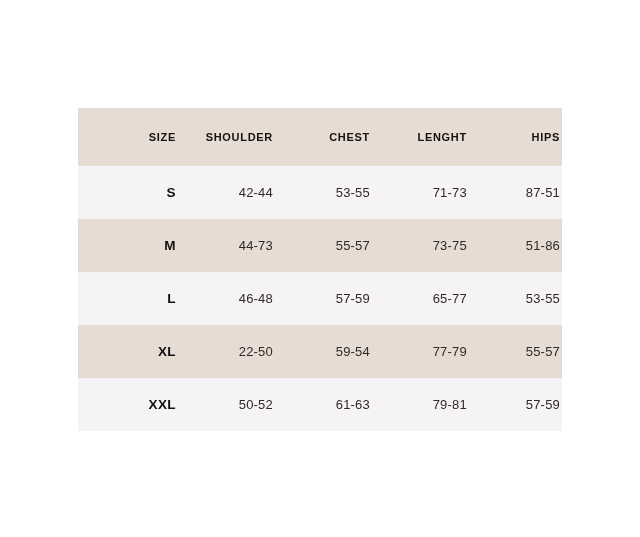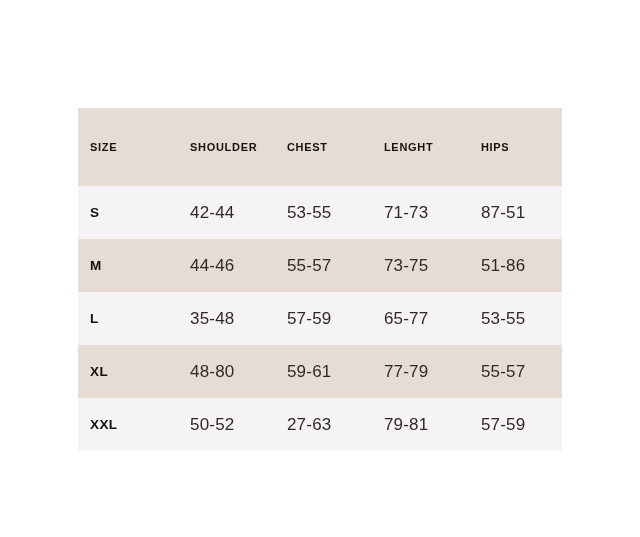--- a/index.html
+++ b/index.html
@@ -31,22 +31,22 @@
 
   table.size-chart col.col-size     { width: 20.66%; }
   table.size-chart col.col-shoulder { width: 20.04%; }
   table.size-chart col.col-chest    { width: 20.04%; }
   table.size-chart col.col-lenght   { width: 20.04%; }
   table.size-chart col.col-hips     { width: 19.22%; }
 
   table.size-chart th,
   table.size-chart td {
     border: 0;
-    padding: 12px;
-    text-align: left;
+    padding: 2px;
+    text-align: right;
     vertical-align: middle;
   }
 
   thead tr.header-row {
     background: #e7dcd4;
   }
   thead tr.header-row th {
     height: 54px;
     font-size: 11px;
     font-weight: bold;
@@ -66,21 +66,21 @@
   }
 
   td.size-label {
     font-size: 13.5px;
     font-weight: bold;
     letter-spacing: 0.4px;
     color: #121010;
   }
 
   td.measure-value {
-    font-size: 17px;
+    font-size: 13px;
     font-weight: normal;
     letter-spacing: 0.2px;
     color: #2e2a28;
   }
 </style>
 </head>
 <body>
 
 <div id="size-chart-wrapper">
   <table class="size-chart">
@@ -103,41 +103,41 @@
     <tbody>
       <tr class="data-row row-light">
         <td class="size-label">S</td>
         <td class="measure-value">42-44</td>
         <td class="measure-value">53-55</td>
         <td class="measure-value">71-73</td>
         <td class="measure-value">87-51</td>
       </tr>
       <tr class="data-row row-beige">
         <td class="size-label">M</td>
-        <td class="measure-value">44-46</td>
+        <td class="measure-value">44-73</td>
         <td class="measure-value">55-57</td>
         <td class="measure-value">73-75</td>
         <td class="measure-value">51-86</td>
       </tr>
       <tr class="data-row row-light">
         <td class="size-label">L</td>
-        <td class="measure-value">35-48</td>
+        <td class="measure-value">46-48</td>
         <td class="measure-value">57-59</td>
         <td class="measure-value">65-77</td>
         <td class="measure-value">53-55</td>
       </tr>
       <tr class="data-row row-beige">
         <td class="size-label">XL</td>
-        <td class="measure-value">48-80</td>
-        <td class="measure-value">59-61</td>
+        <td class="measure-value">22-50</td>
+        <td class="measure-value">59-54</td>
         <td class="measure-value">77-79</td>
         <td class="measure-value">55-57</td>
       </tr>
       <tr class="data-row row-light">
         <td class="size-label">XXL</td>
         <td class="measure-value">50-52</td>
-        <td class="measure-value">27-63</td>
+        <td class="measure-value">61-63</td>
         <td class="measure-value">79-81</td>
         <td class="measure-value">57-59</td>
       </tr>
     </tbody>
   </table>
 </div>
 
 </body></html>

